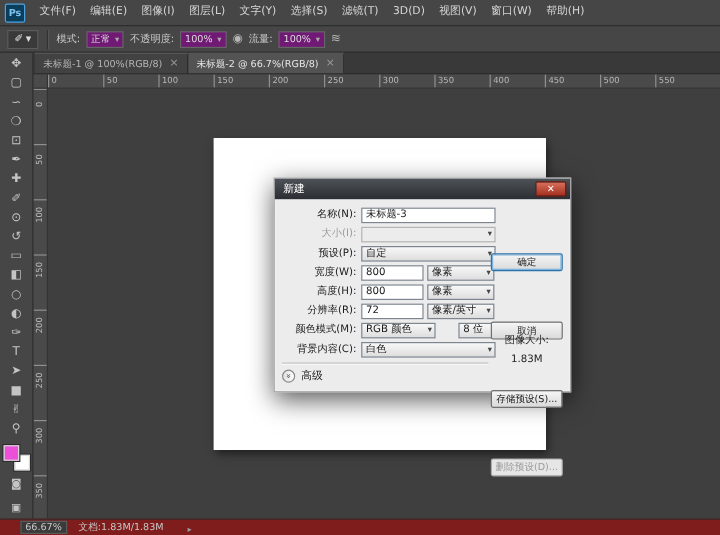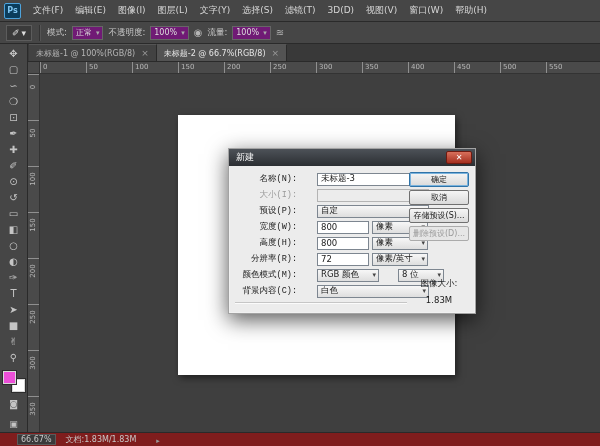--- a/index.html
+++ b/index.html
@@ -55,29 +55,29 @@
   .zoom-box { background:#3a3a3a; border:1px solid #5a5a5a; height:11px; line-height:10px; padding:0 3px; }
   .doc-info { display:flex; align-items:flex-end; gap:20px; }
   .mini-arrow { font-size:7px; color:#9a9a9a; }
 
   
   .dialog { position:absolute; left:228px; top:148px; width:248px; background:#ececec; border:1px solid #a3a3a3; box-shadow:0 6px 20px rgba(0,0,0,0.65), inset 0 0 0 1px rgba(255,255,255,0.25); font-size:9px; color:#1a1a1a; z-index:10; }
   .dialog-title { height:17px; background:linear-gradient(#4d5258,#2b2e32); color:#fff; display:flex; align-items:center; padding-left:7px; font-size:9px; position:relative; }
   .dialog-close { position:absolute; right:3px; top:2px; width:26px; height:13px; background:linear-gradient(#d8705b,#a52f1f); border:1px solid #6f1a10; border-radius:2px; color:#fff; font-size:8px; line-height:11px; text-align:center; }
   .dialog-body { position:relative; padding:6px; }
   .drow { display:flex; align-items:center; height:14px; margin-bottom:2px; }
-  .dlabel { flex:0 0 62px; width:62px; text-align:right; margin-right:20px; font-size:8.5px; white-space:nowrap;font-family:Liberation Mono, monospace; }
+  .dlabel { flex:0 0 62px; width:62px; text-align:right; margin-right:4px; font-size:8.5px; white-space:nowrap; }
   .dinput { height:13px; border:1px solid #7d8690; background:#fff; display:flex; align-items:center; padding:0 3px; font-size:8.5px; }
   .dselect { height:13px; border:1px solid #7d8690; background:linear-gradient(#f7f7f7,#dedede); display:flex; align-items:center; justify-content:space-between; padding:0 2px 0 3px; font-size:8.5px; }
   .dselect .arr { font-size:7px; color:#444; padding-left:3px; }
   .w112 { width:112px; } .w52 { width:52px; margin-right:3px; } .w56 { width:56px; } .w62 { width:62px; margin-right:19px; } .w46 { width:46px; }
   .dis { color:#9b9b9b; }
   .dselect.dis { background:#ececec; border-color:#b4b4b4; }
   .btn-col { position:absolute; top:6px; right:6px; width:60px; display:flex; flex-direction:column; gap:3px; }
-  .dbtn { height:15px; background:linear-gradient(#f5f5f5,#dadada); border:1px solid #707070; border-radius:2px; font-size:8px; display:flex; align-items:center; justify-content:center; white-space:nowrap; }
+  .dbtn { height:15px; background:linear-gradient(#f5f5f5,#dadada); border:1px solid #707070; border-radius:2px; font-size:8px; display:flex; align-items:center; justify-content:center; white-space:nowrap;margin-top:39px; }
   .dbtn.default { border-color:#2f73a8; box-shadow:inset 0 0 0 1px #7ab3dd; }
   .dbtn.disbtn { color:#9b9b9b; border-color:#ababab; background:#e6e6e6; }
   .image-size { position:absolute; right:6px; top:112px; width:60px; text-align:center; font-size:8.5px; }
   .image-size .val { margin-top:5px; }
   .adv-sep { border-top:1px solid #c6c6c6; box-shadow:0 1px 0 #fbfbfb; margin:4px 0 4px 0; width:172px; }
   .adv-row { display:flex; align-items:center; gap:5px; height:13px; }
   .adv-toggle { width:11px; height:11px; border-radius:50%; border:1px solid #8a8a8a; background:linear-gradient(#fdfdfd,#e0e0e0); color:#555; font-size:7px; display:flex; align-items:center; justify-content:center; }
 </style>
 </head>
 <body>
@@ -366,20 +366,24 @@
 
       <div class="drow">
         <span class="dlabel">背景内容(C):</span>
         <span class="dselect w112">
           <span>白色</span>
           <span class="arr">▾</span>
         </span>
       </div>
 
       <div class="adv-sep"></div>
+      <div class="adv-row">
+        <span class="adv-toggle" style="transform:rotate(90deg);">»</span>
+        <span>高级</span>
+      </div>
 
       <div class="btn-col">
         <div class="dbtn default">确定</div>
         <div class="dbtn">取消</div>
         <div class="dbtn">存储预设(S)...</div>
         <div class="dbtn disbtn">删除预设(D)...</div>
       </div>
 
       <div class="image-size">
         <div>图像大小:</div>

